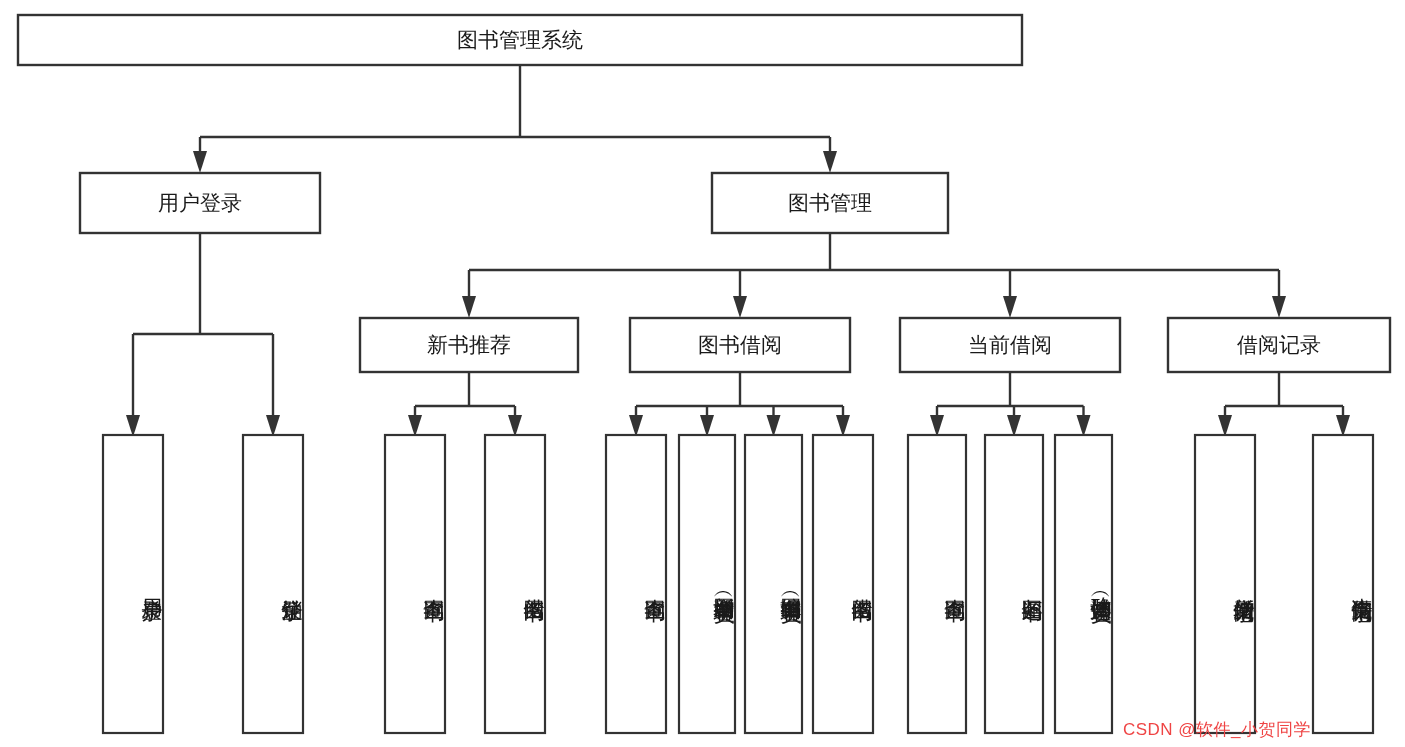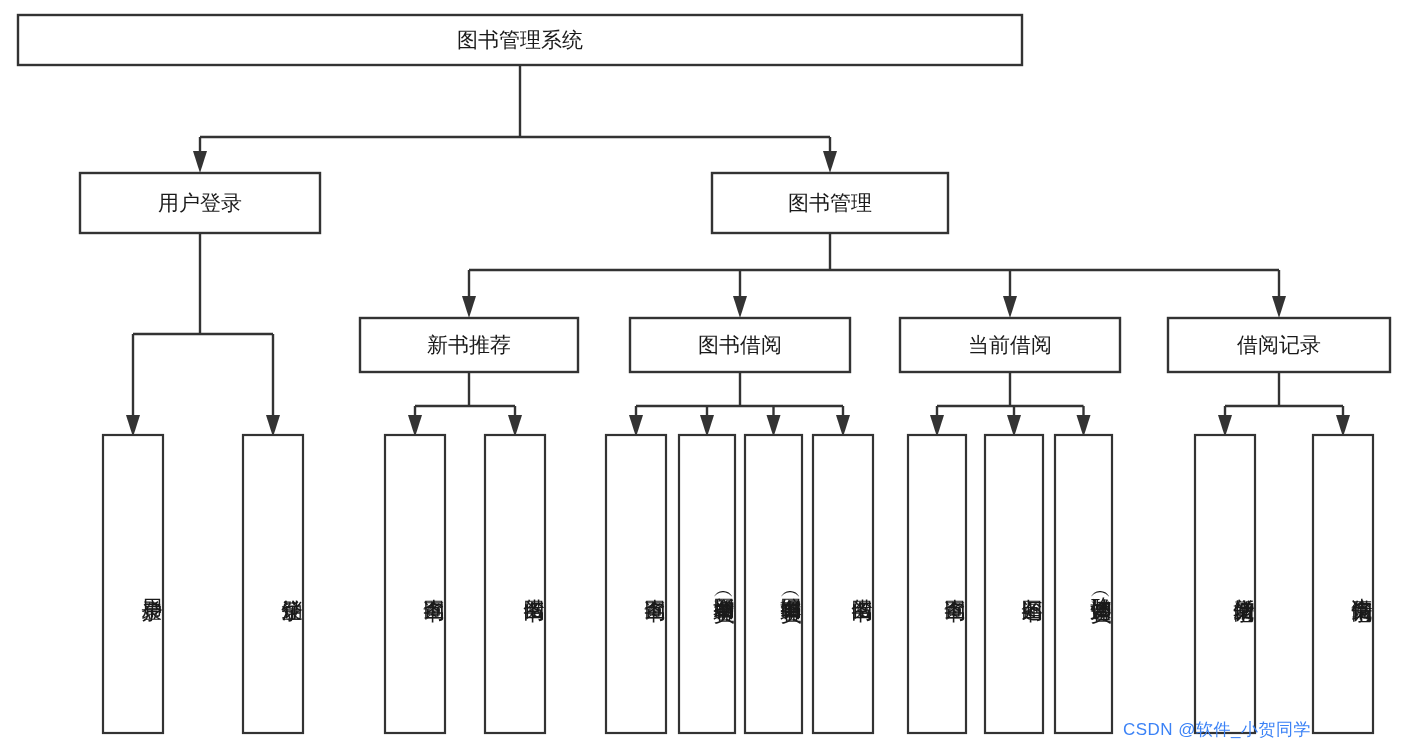--- a/index.html
+++ b/index.html
@@ -67,21 +67,21 @@
     text-align: left;
     letter-spacing: 1px;
     pointer-events: none;
   }
   .watermark {
     position: absolute;
     right: 8px;
     bottom: 6px;
     font-family: "Liberation Sans", "DejaVu Sans", sans-serif;
     font-size: 17px;
-    color: #3b82f6;
+    color: #ef4444;
     white-space: nowrap;
     letter-spacing: 0.5px;
   }
 </style>
 </head>
 <body>
 
 <div id="diagram-root">
 
   <svg class="diagram-svg" viewBox="0 0 1405 747">

